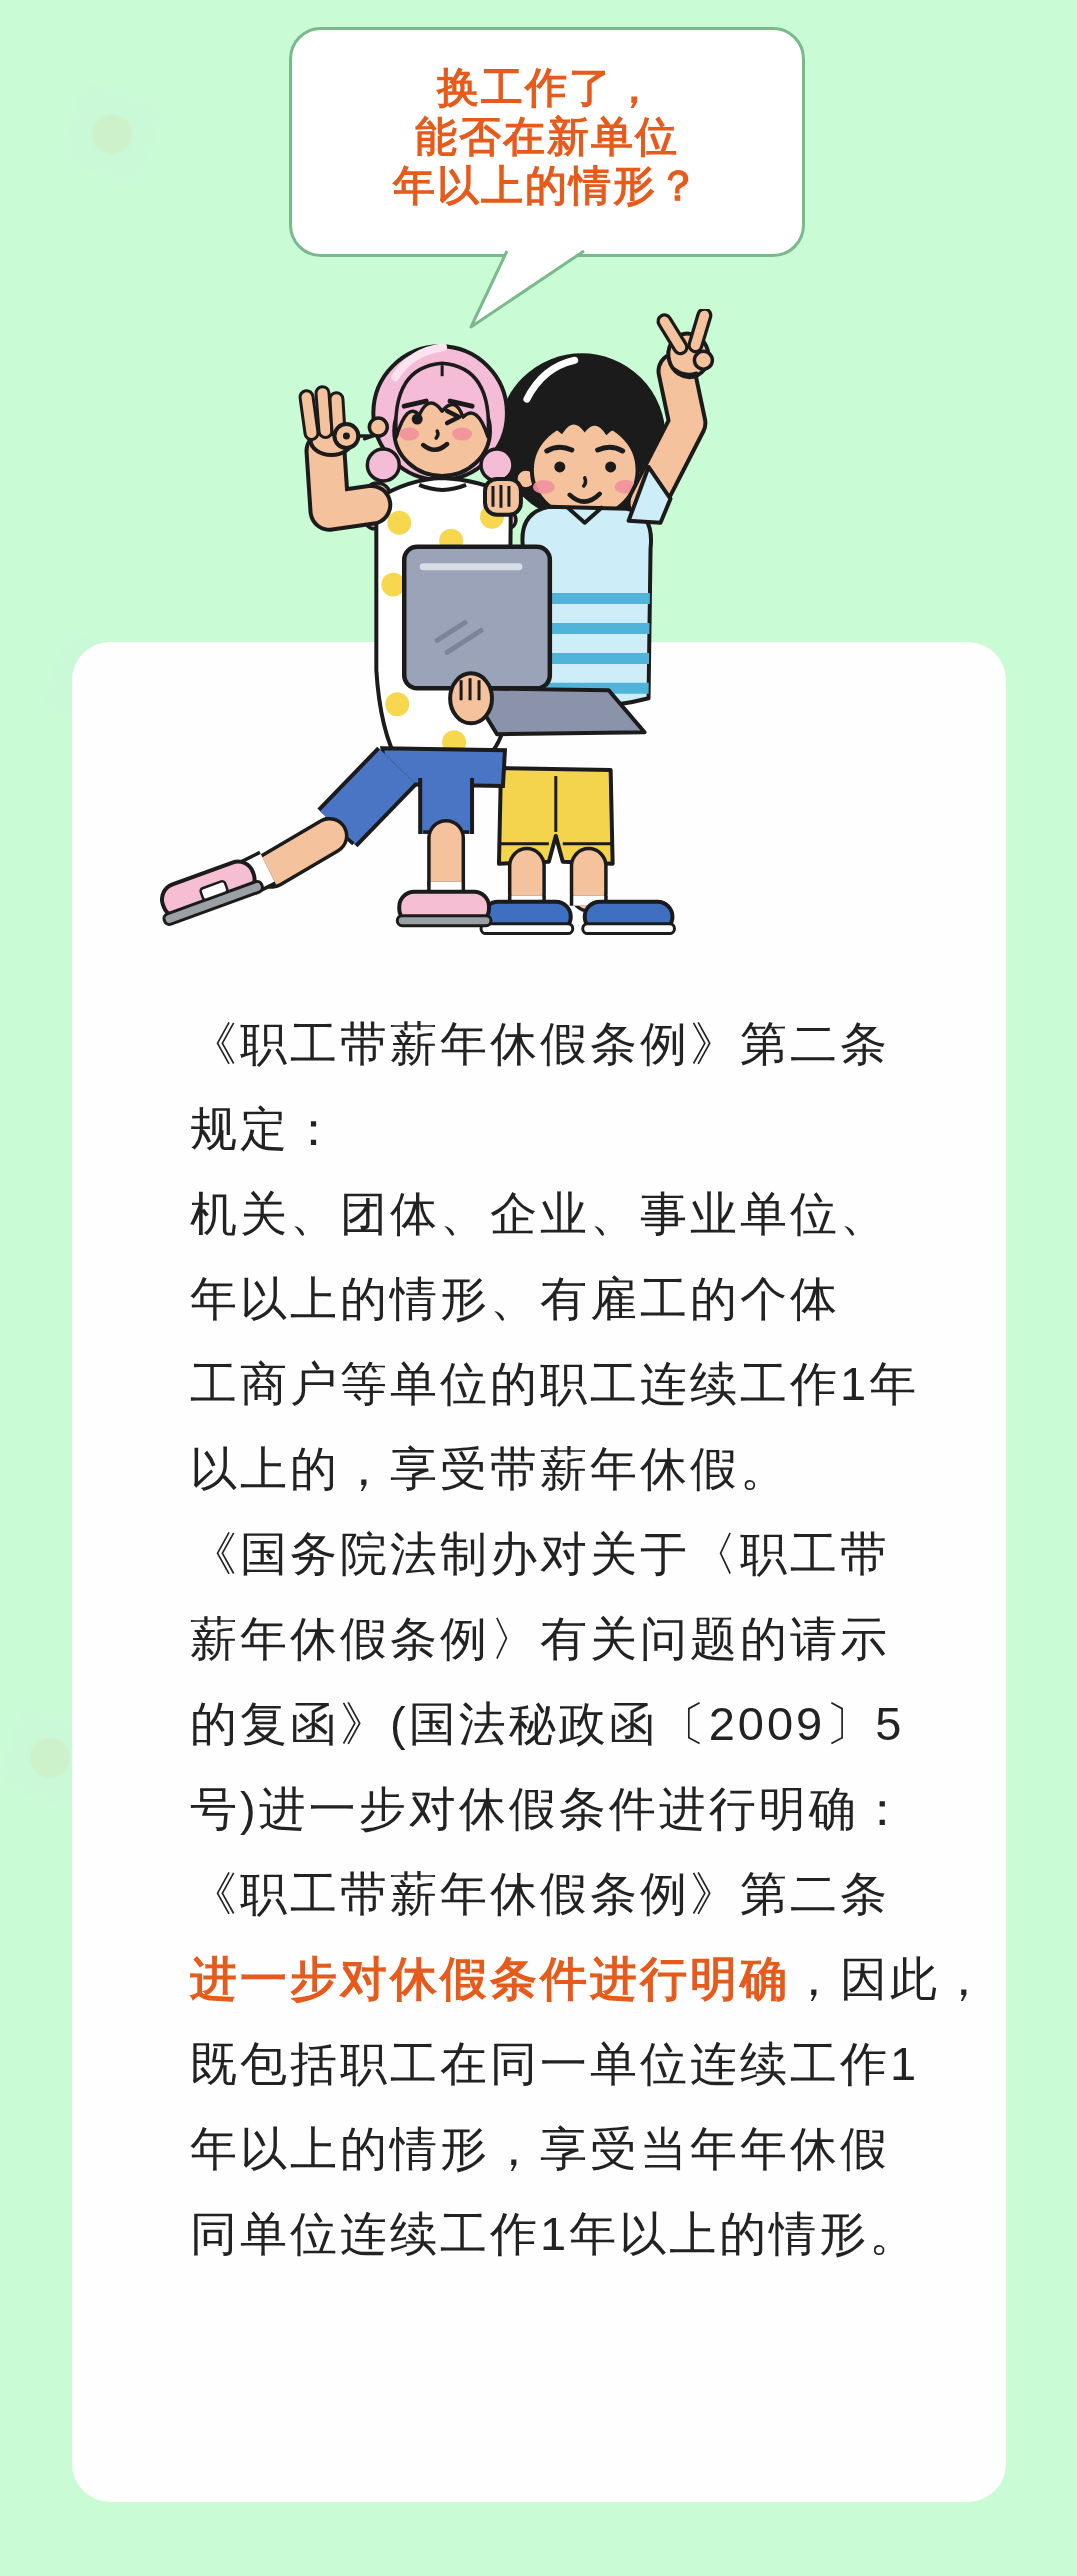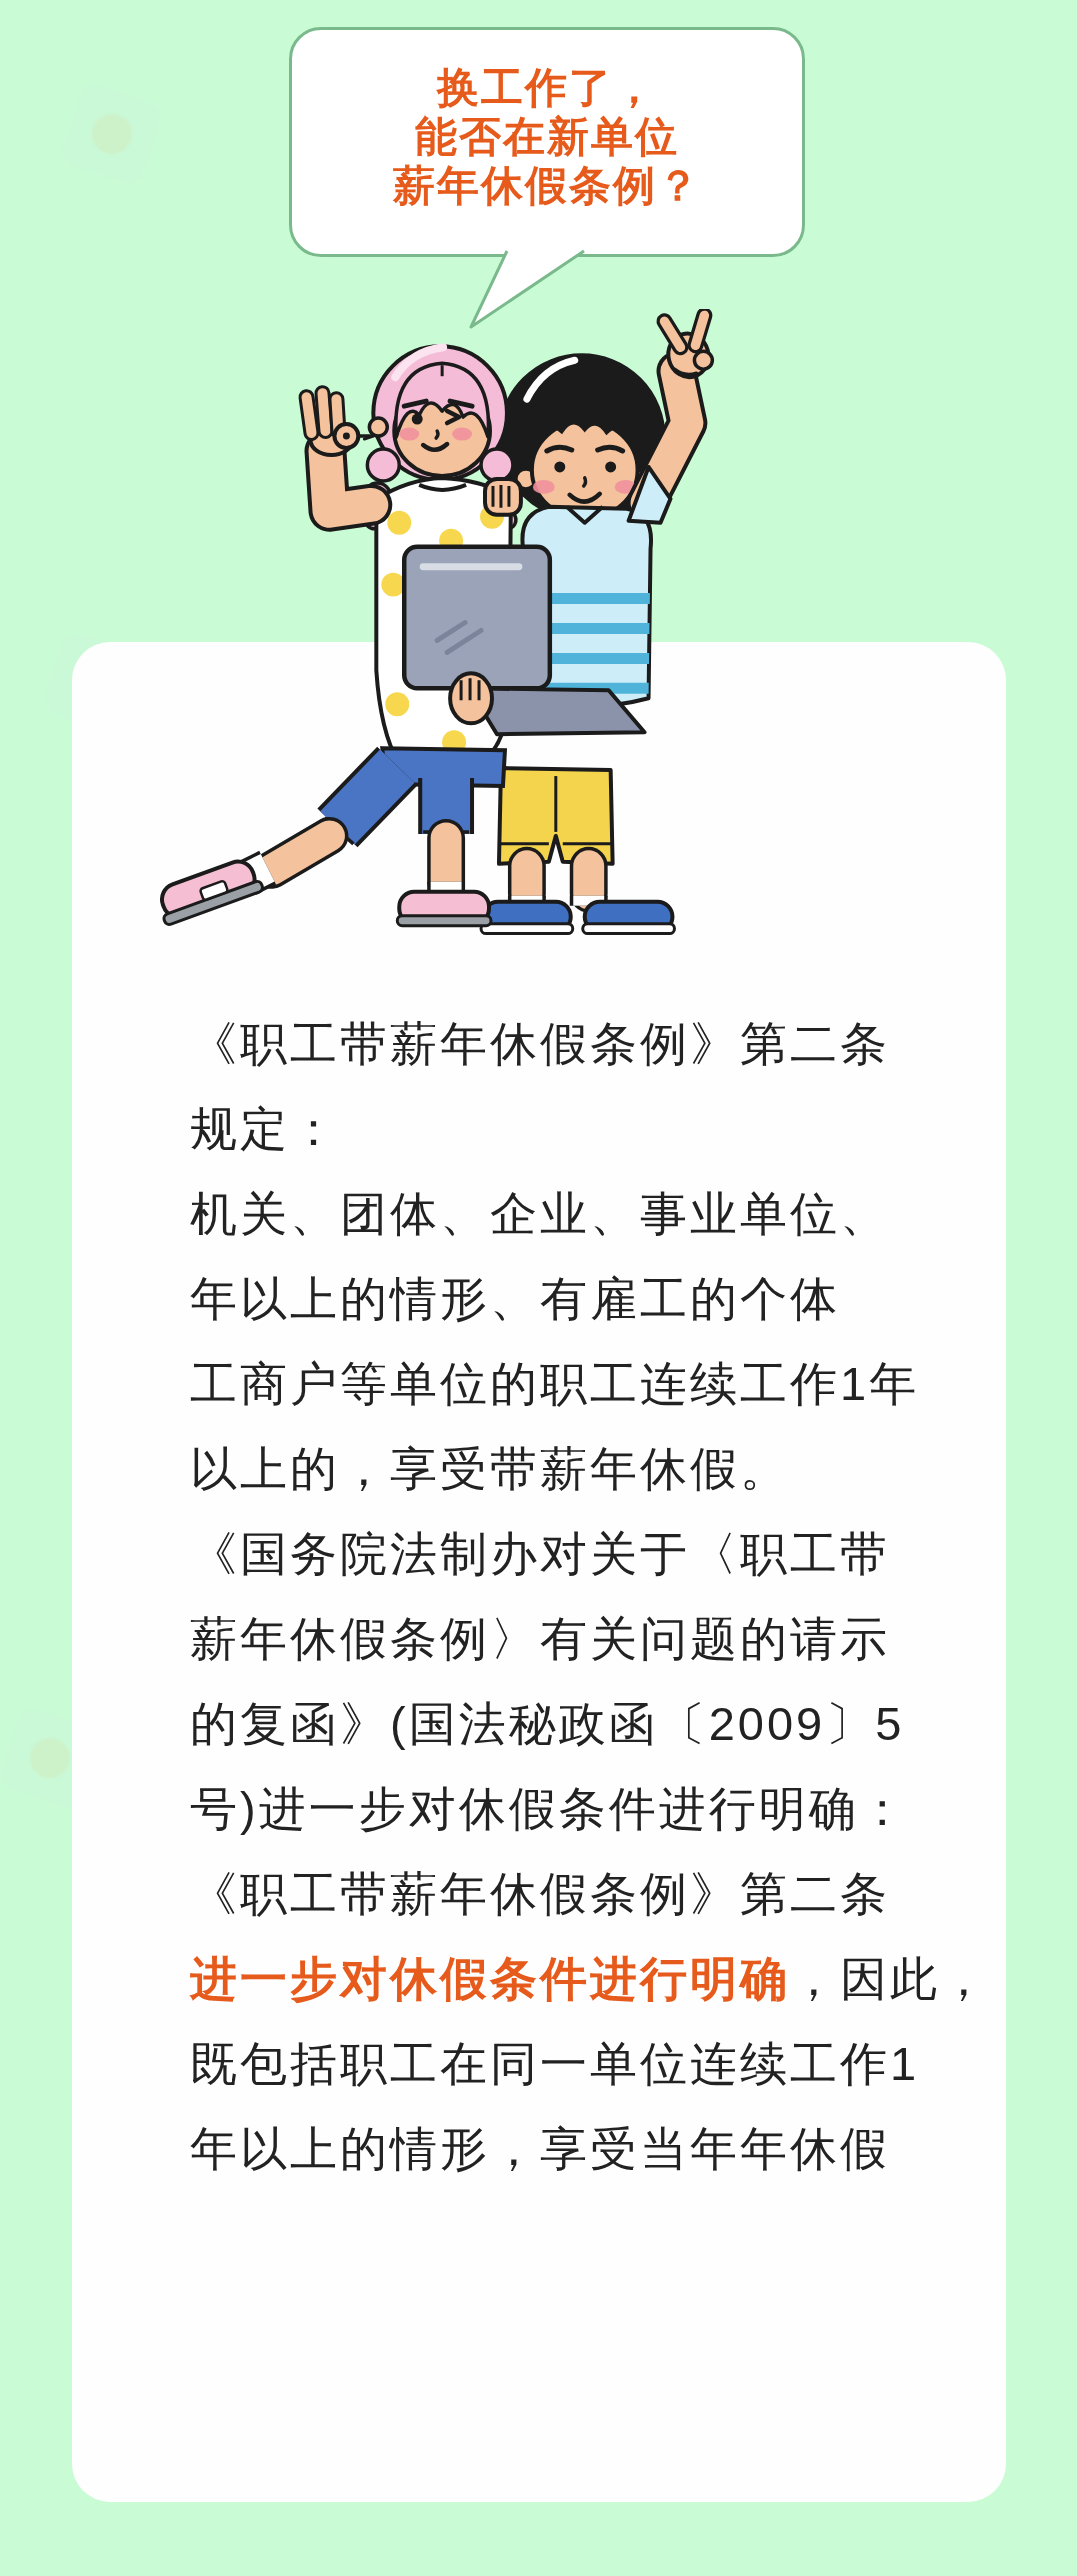--- a/index.html
+++ b/index.html
@@ -216,21 +216,21 @@
       <path d="M438,642 l28,-18 M448,654 l34,-22" stroke="#6f7790" stroke-width="5" stroke-linecap="round" opacity=".7"></path>
       <path d="M470,690 L610,692 L646,734 L498,736 Z" fill="#8b93aa" stroke="#1b1b1b" stroke-width="4" stroke-linejoin="round"></path>
       <ellipse cx="472" cy="700" rx="21" ry="25" fill="#f4c29c" stroke="#1b1b1b" stroke-width="4"></ellipse>
       <path d="M462,682 v20 M471,680 v22 M480,682 v20" stroke="#1b1b1b" stroke-width="3"></path>
     </g>
   </svg>
 
   <div class="bubble">
     <div class="bubble-line">换工作了，</div>
     <div class="bubble-line">能否在新单位</div>
-    <div class="bubble-line">薪年休假条例？</div>
+    <div class="bubble-line">年以上的情形？</div>
   </div>
   <svg class="tail" width="160" height="90" viewBox="440 250 160 90" xmlns="http://www.w3.org/2000/svg">
     <path d="M585,254 L472,330 L508,254" fill="#ffffff" stroke="#7ab98b" stroke-width="3" stroke-linejoin="round"></path>
   </svg>
 
   <div class="article">
     <div class="tline">《职工带薪年休假条例》第二条</div>
     <div class="tline">规定：</div>
     <div class="tline">机关、团体、企业、事业单位、</div>
     <div class="tline">年以上的情形、有雇工的个体</div>
@@ -239,16 +239,17 @@
     <div class="tline">《国务院法制办对关于〈职工带</div>
     <div class="tline">薪年休假条例〉有关问题的请示</div>
     <div class="tline">的复函》(国法秘政函〔2009〕5</div>
     <div class="tline">号)进一步对休假条件进行明确：</div>
     <div class="tline">《职工带薪年休假条例》第二条</div>
     <div class="tline">
       <span class="hl">进一步对休假条件进行明确</span><span>，因此，</span>
     </div>
     <div class="tline">既包括职工在同一单位连续工作1</div>
     <div class="tline">年以上的情形，享受当年年休假</div>
+    <div class="tline">同单位连续工作1年以上的情形。</div>
   </div>
 
 </div>
 
 
 </body></html>

